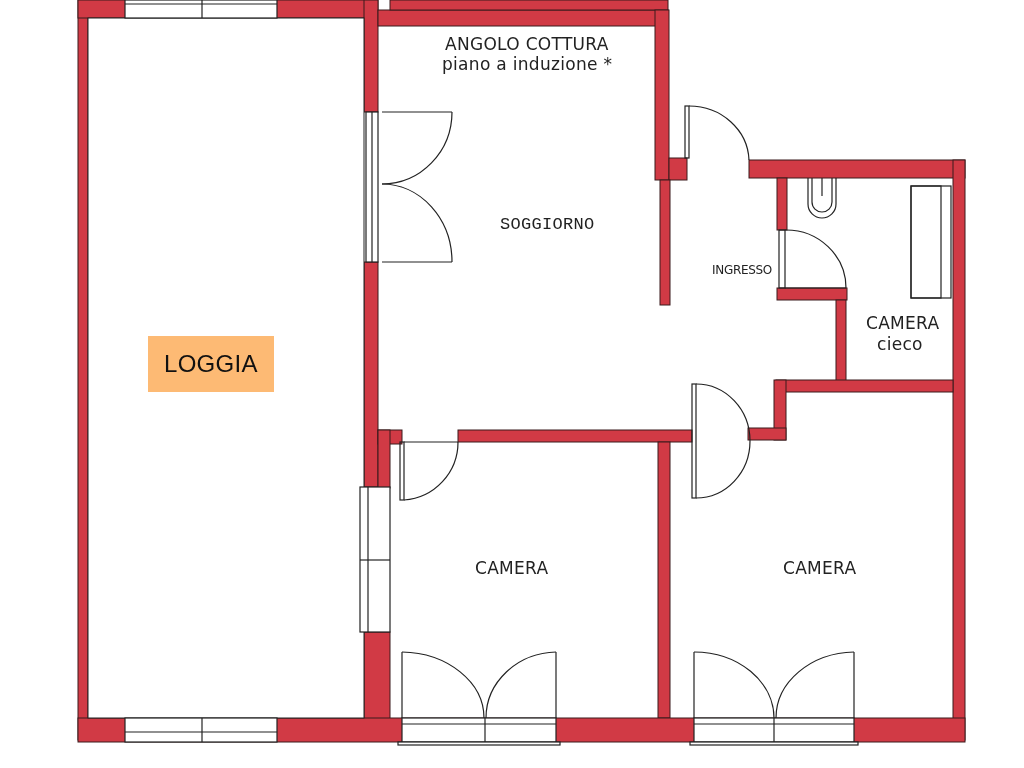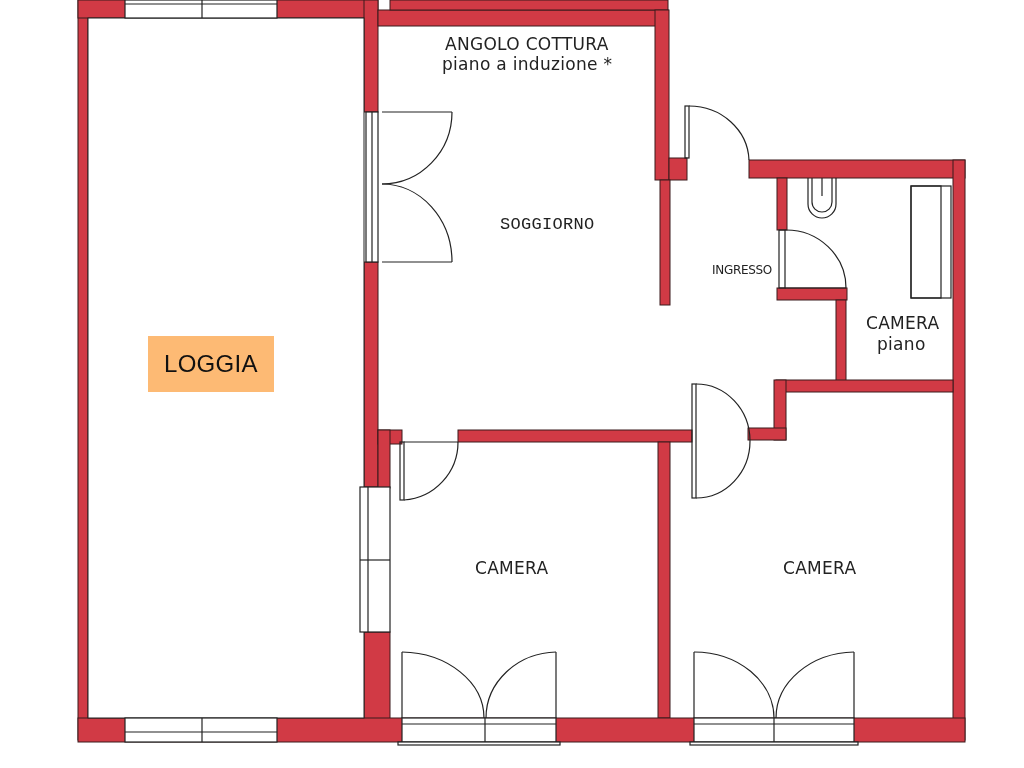--- a/index.html
+++ b/index.html
@@ -128,16 +128,16 @@
 <div class="lbl loggia" style="left:148px; top:336px;">LOGGIA</div>
 
 <div class="lbl lbl-sm" style="left:437px; top:34px;">ANGOLO COTTURA</div>
 <div class="lbl lbl-sm" style="left:434px; top:54px;text-align:center;">piano a induzione *</div>
 
 <div class="lbl lbl-sm" style="left:492px; top:215px;font-family:Liberation Mono, monospace;">SOGGIORNO</div>
 
 <div class="lbl" style="left:712px; top:263px; font-size:12px; letter-spacing:-0.3px;">INGRESSO</div>
 
 <div class="lbl lbl-sm" style="left:858px; top:313px;">CAMERA</div>
-<div class="lbl lbl-sm" style="left:869px; top:334px;">piano</div>
+<div class="lbl lbl-sm" style="left:869px; top:334px;">cieco</div>
 
 <div class="lbl lbl-sm" style="left:467px; top:558px;">CAMERA</div>
 <div class="lbl lbl-sm" style="left:775px; top:558px;">CAMERA</div>
 
 </body></html>

